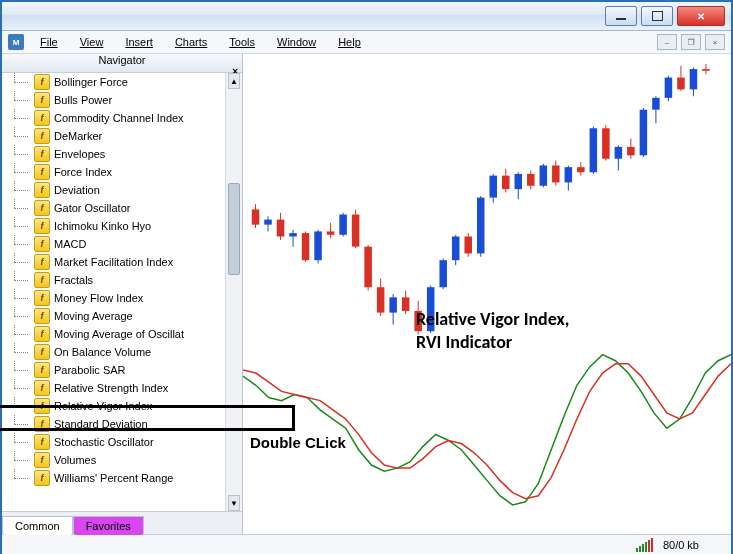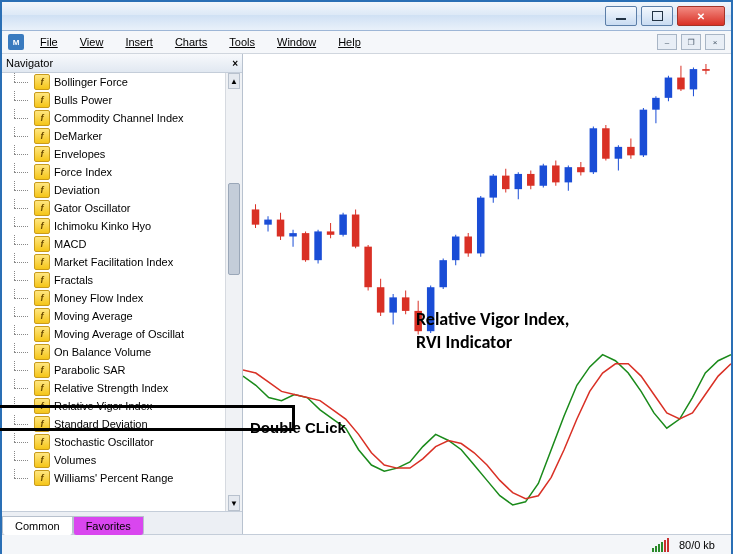--- a/index.html
+++ b/index.html
@@ -121,20 +121,21 @@
   background: #fff;
 }
 .nav-header {
   height: 18px;
   background: linear-gradient(to bottom, #f7f9fc, #e1e8f1);
   border-bottom: 1px solid #c4cdd9;
   display: flex;
   align-items: center;
   padding: 0 4px;
   font-size: 11px;
+  flex-direction: column;
 }
 .nav-header .close-x {
   margin-left: auto;
   font-weight: bold;
   font-size: 10px;
 }
 .nav-tree {
   flex: 1;
   overflow: hidden;
   position: relative;
@@ -255,21 +256,21 @@
   top: 351px;
   width: 292px;
   height: 20px;
   border: 3px solid #000;
   pointer-events: none;
   z-index: 5;
 }
 .dbl-click-label {
   position: absolute;
   left: 248px;
-  top: 365px;
+  top: 380px;
   font-weight: bold;
   font-size: 15px;
   color: #000;
   pointer-events: none;
 }
 .title-label {
   position: absolute;
   left: 414px;
   top: 254px;
   font-weight: bold;
@@ -278,21 +279,21 @@
   line-height: 1.3;
   font-family: Calibri, Arial, sans-serif;
   pointer-events: none;
 }
 .status-bar {
   height: 20px;
   border-top: 1px solid #c4cdd9;
   display: flex;
   align-items: center;
   background: #f4f6f9;
-  padding: 0 6px;
+  padding: 0 22px;
 }
 .status-spacer { flex: 1; }
 .conn-bars {
   display: flex;
   align-items: flex-end;
   gap: 1px;
   margin-right: 10px;
 }
 .conn-bars span { width: 2px; background: #2a8a2a; }
 .conn-bars span:nth-child(1){height:4px}

